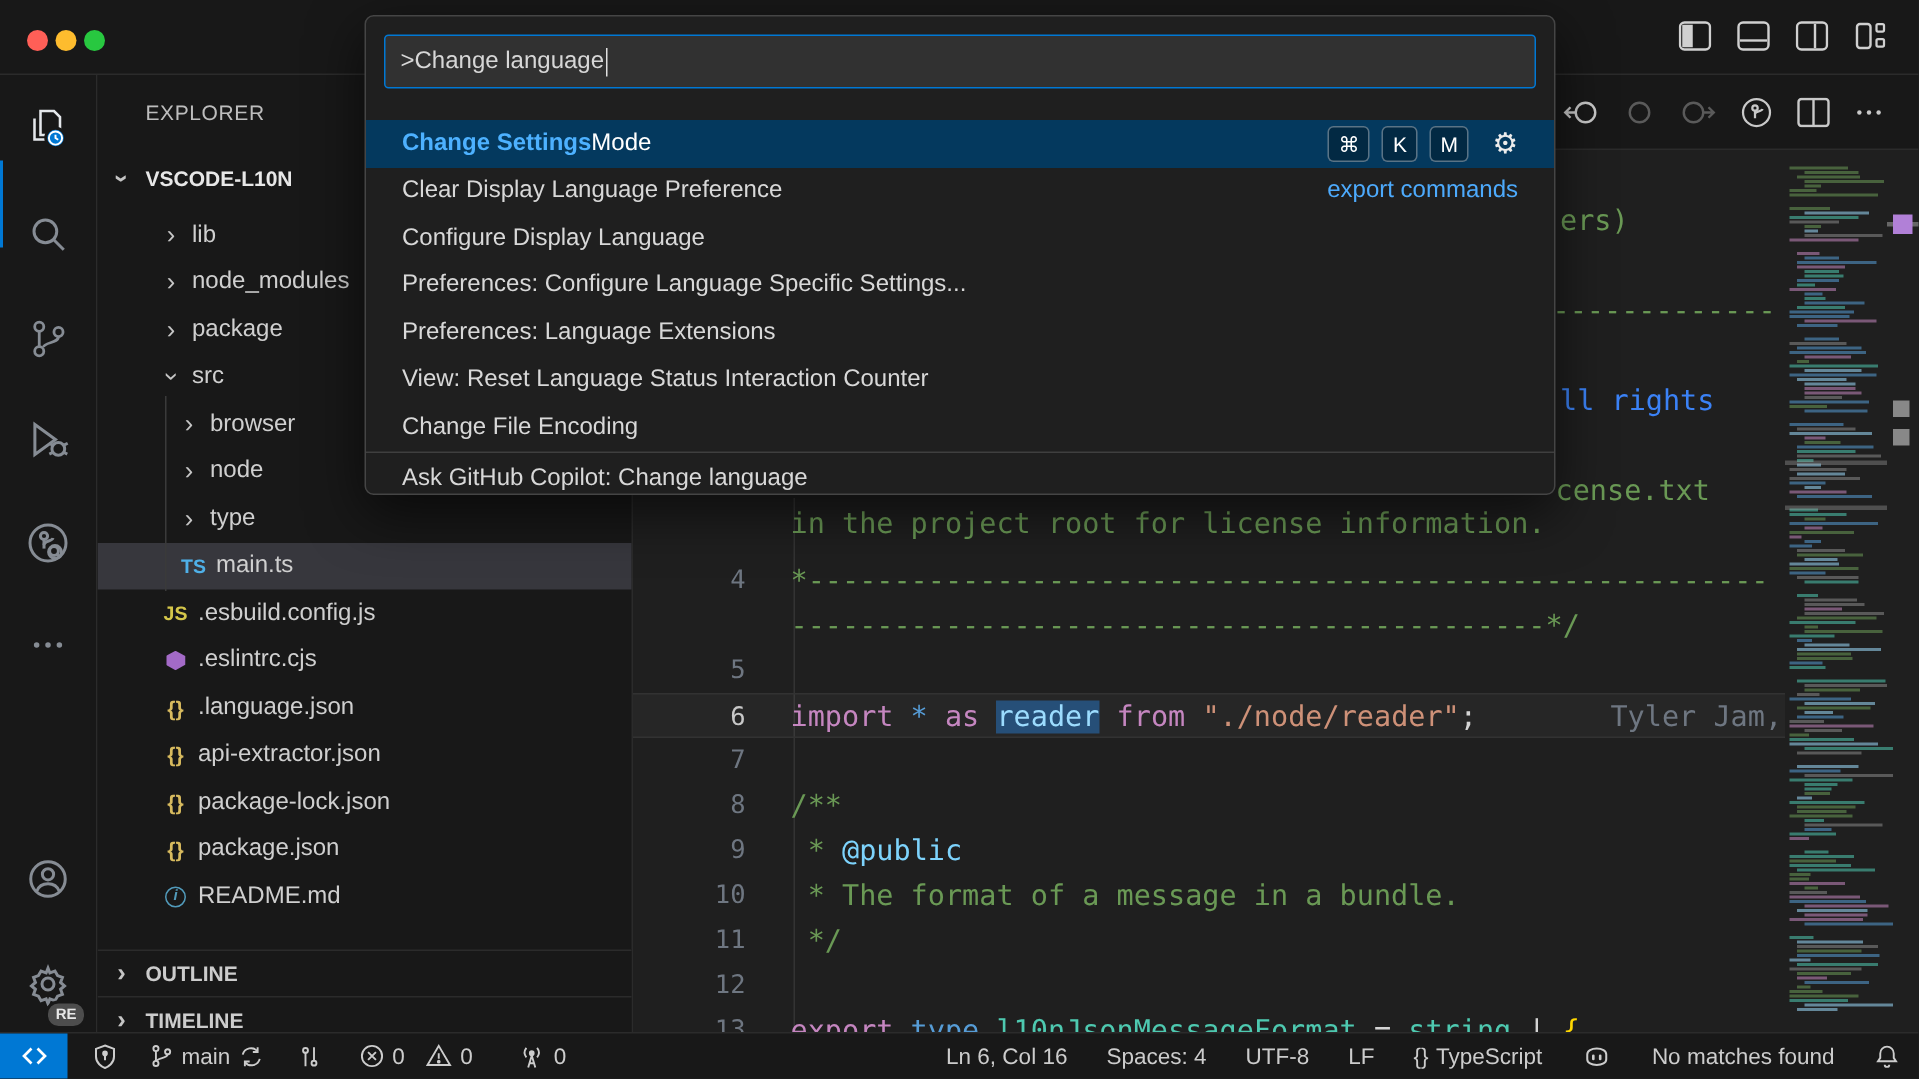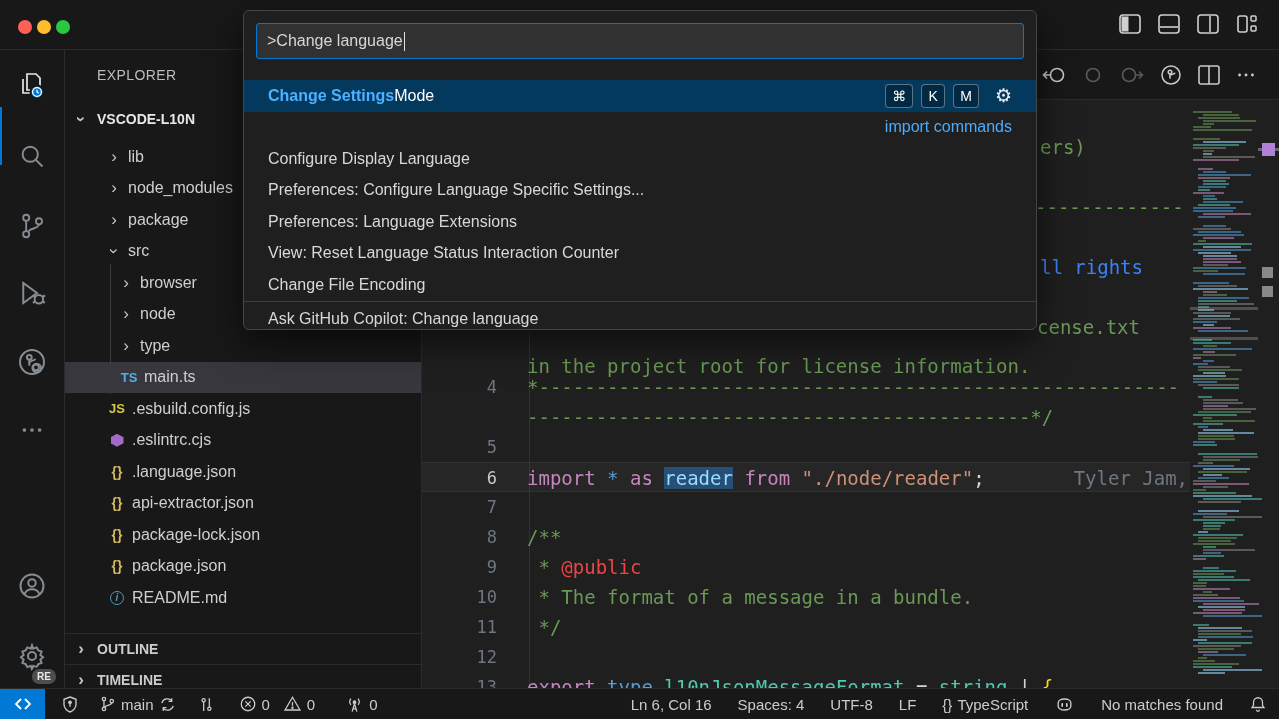--- a/index.html
+++ b/index.html
@@ -340,28 +340,28 @@
   <div id="code-area">
     <div id="col-guide"></div>
     <div id="code-rows">
         <div class="crow" style="top: 27px;"><span class="num"></span><span class="codetxt"><span style="display: inline-block; width: 513px;"></span><span style="color: rgb(106, 153, 85);">ers)</span></span></div>
         <div class="crow" style="top: 57px;"><span class="num"></span><span class="codetxt"></span></div>
         <div class="crow" style="top: 87px;"><span class="num"></span><span class="codetxt"><span style="display: inline-block; width: 508px;"></span><span style="color: rgb(106, 153, 85);">-------------</span></span></div>
         <div class="crow" style="top: 117px;"><span class="num"></span><span class="codetxt"></span></div>
         <div class="crow" style="top: 147px;"><span class="num"></span><span class="codetxt"><span style="display: inline-block; width: 513px;"></span><span style="color: #3b82f6;">ll rights</span></span></div>
         <div class="crow" style="top: 177px;"><span class="num"></span><span class="codetxt"></span></div>
         <div class="crow" style="top: 207px;"><span class="num"></span><span class="codetxt"><span style="display: inline-block; width: 510px;"></span><span style="color: rgb(106, 153, 85);">cense.txt</span></span></div>
-        <div class="crow" style="top: 246px;"><span class="num"></span><span class="codetxt"><span style="color: rgb(106, 153, 85);">in the project root for license information.</span></span></div>
+        <div class="crow" style="top: 229px;"><span class="num"></span><span class="codetxt"><span style="color: rgb(106, 153, 85);">in the project root for license information.</span></span></div>
         <div class="crow" style="top: 267px;"><span class="num">4</span><span class="codetxt"><span style="color: rgb(106, 153, 85);">*--------------------------------------------------------</span></span></div>
         <div class="crow" style="top: 297px;"><span class="num"></span><span class="codetxt"><span style="color: rgb(106, 153, 85);">--------------------------------------------*/</span></span></div>
         <div class="crow" style="top: 327px;"><span class="num">5</span><span class="codetxt"></span></div>
         <div class="crow active-line" style="top: 357px;"><span class="num">6</span><span class="codetxt"><span style="color: rgb(197, 134, 192);">import </span><span style="color: rgb(86, 156, 214);">* </span><span style="color: rgb(197, 134, 192);">as </span><span style="color: rgb(156, 220, 254); background: rgb(38, 79, 120);">reader</span><span style="color: rgb(212, 212, 212);"> </span><span style="color: rgb(197, 134, 192);">from </span><span style="color: rgb(206, 145, 120);">"./node/reader"</span><span style="color: rgb(212, 212, 212);">;</span><span class="blame">Tyler Jam,</span></span></div>
         <div class="crow" style="top: 387px;"><span class="num">7</span><span class="codetxt"></span></div>
         <div class="crow" style="top: 417px;"><span class="num">8</span><span class="codetxt"><span style="color: rgb(106, 153, 85);">/**</span></span></div>
-        <div class="crow" style="top: 447px;"><span class="num">9</span><span class="codetxt"><span style="color: rgb(106, 153, 85);"> * </span><span style="color: #ef4444;">@public</span></span></div>
+        <div class="crow" style="top: 447px;"><span class="num">9</span><span class="codetxt"><span style="color: rgb(106, 153, 85);"> * </span><span style="color: #7dd3fc;">@public</span></span></div>
         <div class="crow" style="top: 477px;"><span class="num">10</span><span class="codetxt"><span style="color: rgb(106, 153, 85);"> * The format of a message in a bundle.</span></span></div>
         <div class="crow" style="top: 507px;"><span class="num">11</span><span class="codetxt"><span style="color: rgb(106, 153, 85);"> */</span></span></div>
         <div class="crow" style="top: 537px;"><span class="num">12</span><span class="codetxt"></span></div>
         <div class="crow" style="top: 567px;"><span class="num">13</span><span class="codetxt"><span style="color: rgb(197, 134, 192);">export </span><span style="color: rgb(86, 156, 214);">type </span><span style="color: rgb(78, 201, 176);">l10nJsonMessageFormat</span><span style="color: rgb(212, 212, 212);"> = </span><span style="color: rgb(78, 201, 176);">string</span><span style="color: rgb(212, 212, 212);"> | </span><span style="color: rgb(255, 215, 0);">{</span></span></div>
       </div>
   </div>
 
   <div id="minimap">
       <div style="position: absolute; left: 3px; top: 6px; width: 39px; height: 2px; background: rgb(106, 153, 85); opacity: 0.55;"></div>
       <div style="position: absolute; left: 13px; top: 9px; width: 36px; height: 2px; background: rgb(106, 153, 85); opacity: 0.55;"></div>
@@ -640,21 +640,22 @@
         <span class="hl">Change Settings</span>
         <span> Mode</span>
         <span class="keys">
           <span class="key">⌘</span>
           <span class="key">K</span>
           <span class="key">M</span>
         </span>
         <span class="pgear">⚙</span>
       </div>
       <div class="prow" style="top: 41.5px;">
-        <span class="meta">import commands</span>
+        <span>Clear Display Language Preference</span>
+        <span class="meta">export commands</span>
       </div>
       <div class="prow" style="top: 73px;">
         <span>Configure Display Language</span>
       </div>
       <div class="prow" style="top: 104.5px;">
         <span>Preferences: Configure Language Specific Settings...</span>
       </div>
       <div class="prow" style="top: 136px;">
         <span>Preferences: Language Extensions</span>
       </div>

